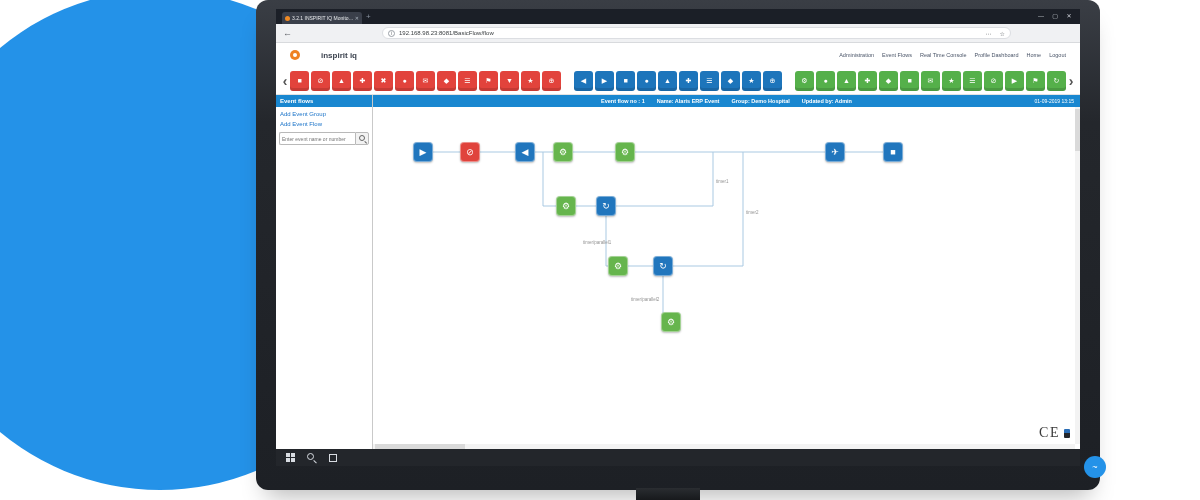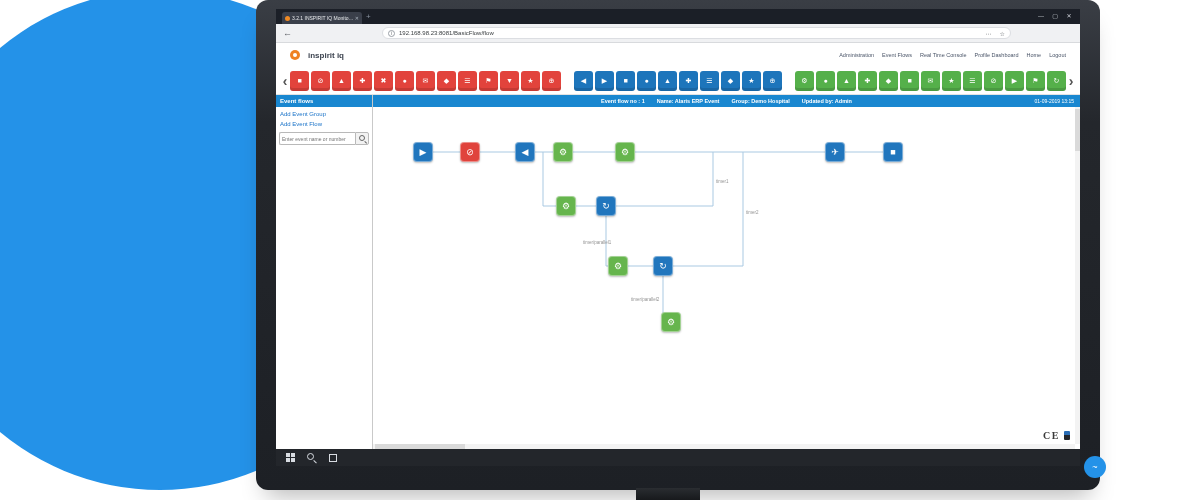--- a/index.html
+++ b/index.html
@@ -45,21 +45,21 @@
             padding:0 5px; gap:4px; min-width:0; }
   .info-i { width:7px; height:7px; border:1px solid #9aa0a6; border-radius:50%;
             font-size:4.5px; color:#5f6368; display:flex; align-items:center;
             justify-content:center; flex:none; }
   .url-text { font-size:6px; color:#3c4043; white-space:nowrap; overflow:hidden; flex:1; }
   .url-icon { font-size:6px; color:#5f6368; margin-left:4px; }
   .navbar-right-pad { width:54px; }
 
   
   .appbar { height:24px; background:#fff; display:flex; align-items:center; padding:0 14px; }
-  .logo { display:flex; align-items:center; gap:8px; }
+  .logo { display:flex; align-items:center; gap:21px; }
   .logo-icon { width:10px; height:10px; border-radius:50%; background:#ef8123; position:relative; }
   .logo-icon::after { content:''; position:absolute; left:3px; top:3px; width:4px; height:4px;
                       border-radius:50%; background:#fff; }
   .logo-text { font-size:8px; font-weight:bold; color:#3d4450; }
   .appnav { margin-left:auto; display:flex; gap:8px; }
   .appnav-link { font-size:5.5px; color:#4a5568; cursor:pointer; }
 
   
   .toolbar { height:27px; background:#fff; display:flex; align-items:center; padding:0 4px; }
   .chev { font-size:14px; color:#555; font-weight:bold; width:10px; text-align:center; line-height:20px; }
@@ -105,21 +105,21 @@
   .node.red   { background:#e0433c; }
   .node.green { background:#66b54d; }
   .flow-label { position:absolute; font-size:4.5px; color:#949494; white-space:nowrap; }
 
   .vscroll { position:absolute; right:0; top:0; bottom:5px; width:5px; background:#f3f3f3; }
   .vthumb  { position:absolute; top:2px; left:0; width:5px; height:42px; background:#dadada; }
   .hscroll { position:absolute; left:0; right:5px; bottom:0; height:5px; background:#f3f3f3; }
   .hthumb  { position:absolute; left:2px; top:0; width:90px; height:5px; background:#dadada; }
 
   .ce-wrap { position:absolute; right:10px; bottom:8px; display:flex; align-items:center; gap:4px; }
-  .ce-text { font-size:10px; font-weight:bold; color:#3a3a3a; letter-spacing:1.5px;
+  .ce-text { font-size:14px; font-weight:normal; color:#3a3a3a; letter-spacing:1.5px;
              font-family:"Liberation Serif", serif; }
   .cert-icon { width:6px; height:9px; border-radius:1px;
                background:linear-gradient(180deg,#2a6db5 0 40%, #24262b 40% 100%); }
 
   
   .taskbar { height:17px; background:#23262b; display:flex; align-items:center;
              padding:0 10px; gap:12px; }
   .winlogo { display:grid; grid-template-columns:4px 4px; grid-template-rows:4px 4px; gap:1px;
              cursor:pointer; }
   .winlogo span { background:#d8dce2; }

